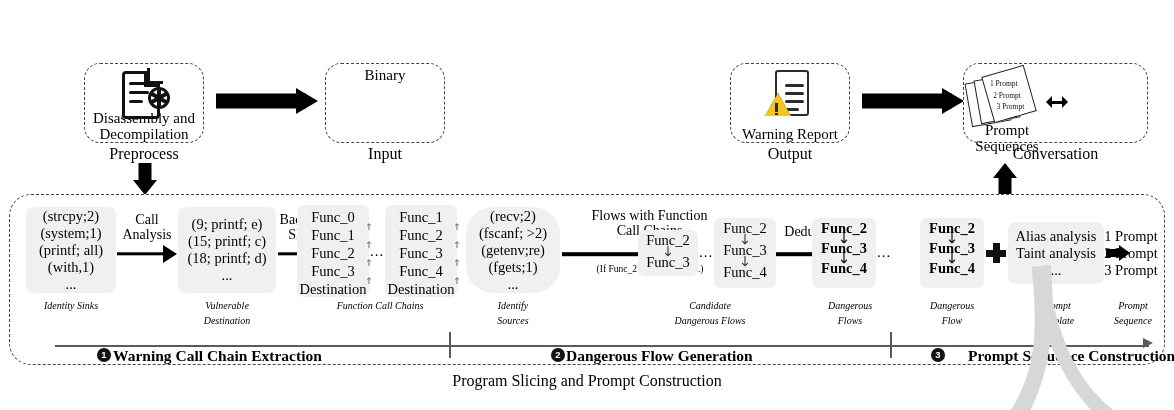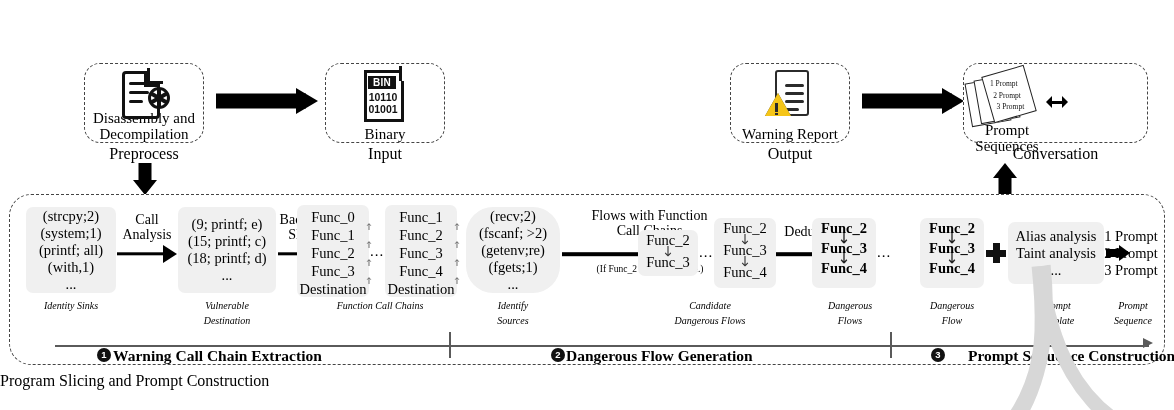--- a/index.html
+++ b/index.html
@@ -177,21 +177,21 @@
   .tick{ position:absolute; width:1.6px; height:26px; background:#5a5a5a; top:332px;}
   .stage-title{
     position:absolute; font-size:15.5px; font-weight:700; line-height:17px; white-space:nowrap;
   }
   .numcircle{
     position:absolute; width:14px;height:14px;border-radius:50%;
     background:#111; color:#fff; font-size:9.5px; line-height:14px;
     text-align:center; font-family:"Liberation Sans", sans-serif; font-weight:700;
   }
   #bottom-caption{
-    position:absolute; left:0; top:372px; width:1174px; text-align:left;
+    position:absolute; left:0; top:372px; width:1174px; text-align:center;
     font-size:16px; line-height:18px;
   }
   
   #watermark{
     position:absolute; right:36px; bottom:-46px; width:190px; height:190px;
     color:#d7d7d7; font-size:210px; line-height:190px; font-family:"Liberation Serif", serif;
     text-align:center; user-select:none; transform:rotate(-6deg); overflow:hidden;
   }
 </style>
 </head>
@@ -215,29 +215,20 @@
 </div>
 <div class="under-label" style="left:84px; top:145px; width:120px;">Preprocess</div>
 
 <div class="arrow-r" style="left:216px; top:88px; width:102px; height:26px; transform:scaleX(-1);">
   <div class="shaft" style="width:90px; height:15px; left:12px;"></div>
   <div class="head" style="left:0; right:auto; border-left:none; border-right:22px solid #000;
        border-top:13px solid transparent; border-bottom:13px solid transparent;"></div>
 </div>
 
 <div class="capsule" id="cap-binary" style="left:325px; top:63px; width:120px; height:80px;">
-  <div class="bin-icon" style="margin-top:5px;">
-    <div class="bin-body"></div>
-    <div class="bin-corner2"></div>
-    <div class="bin-tag">BIN</div>
-    <div class="bin-bits">
-      <div>10110</div>
-      <div>01001</div>
-    </div>
-  </div>
   <div class="cap-label" style="margin-top:3px;">Binary</div>
 </div>
 <div class="under-label" style="left:325px; top:145px; width:120px;">Input</div>
 
 <div class="capsule" id="cap-output" style="left:730px; top:63px; width:120px; height:80px;">
   <div class="warn-icon" style="margin-top:4px;">
     <div class="warn-sheet"></div>
     <div class="warn-line" style="left:22px; top:16px; width:19px;"></div>
     <div class="warn-line" style="left:22px; top:24px; width:19px;"></div>
     <div class="warn-line" style="left:22px; top:32px; width:19px;"></div>

